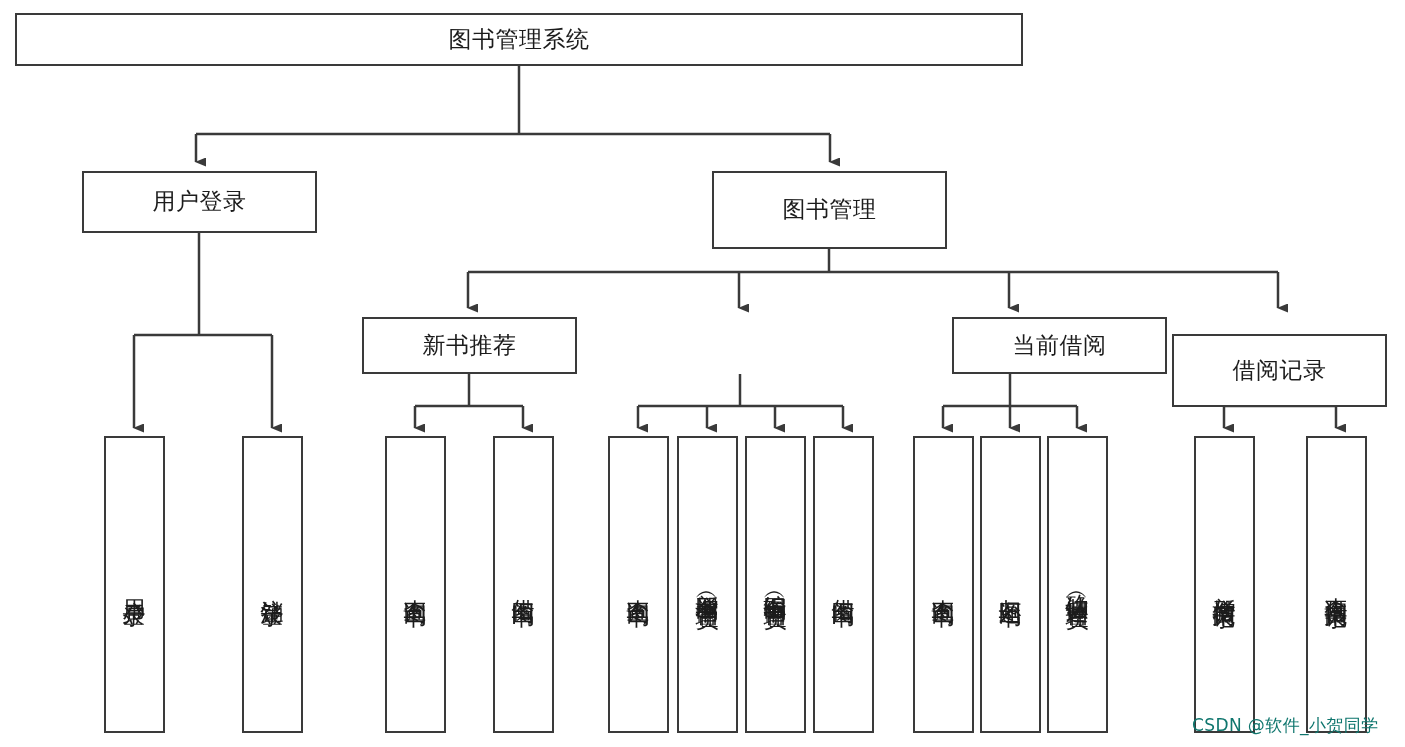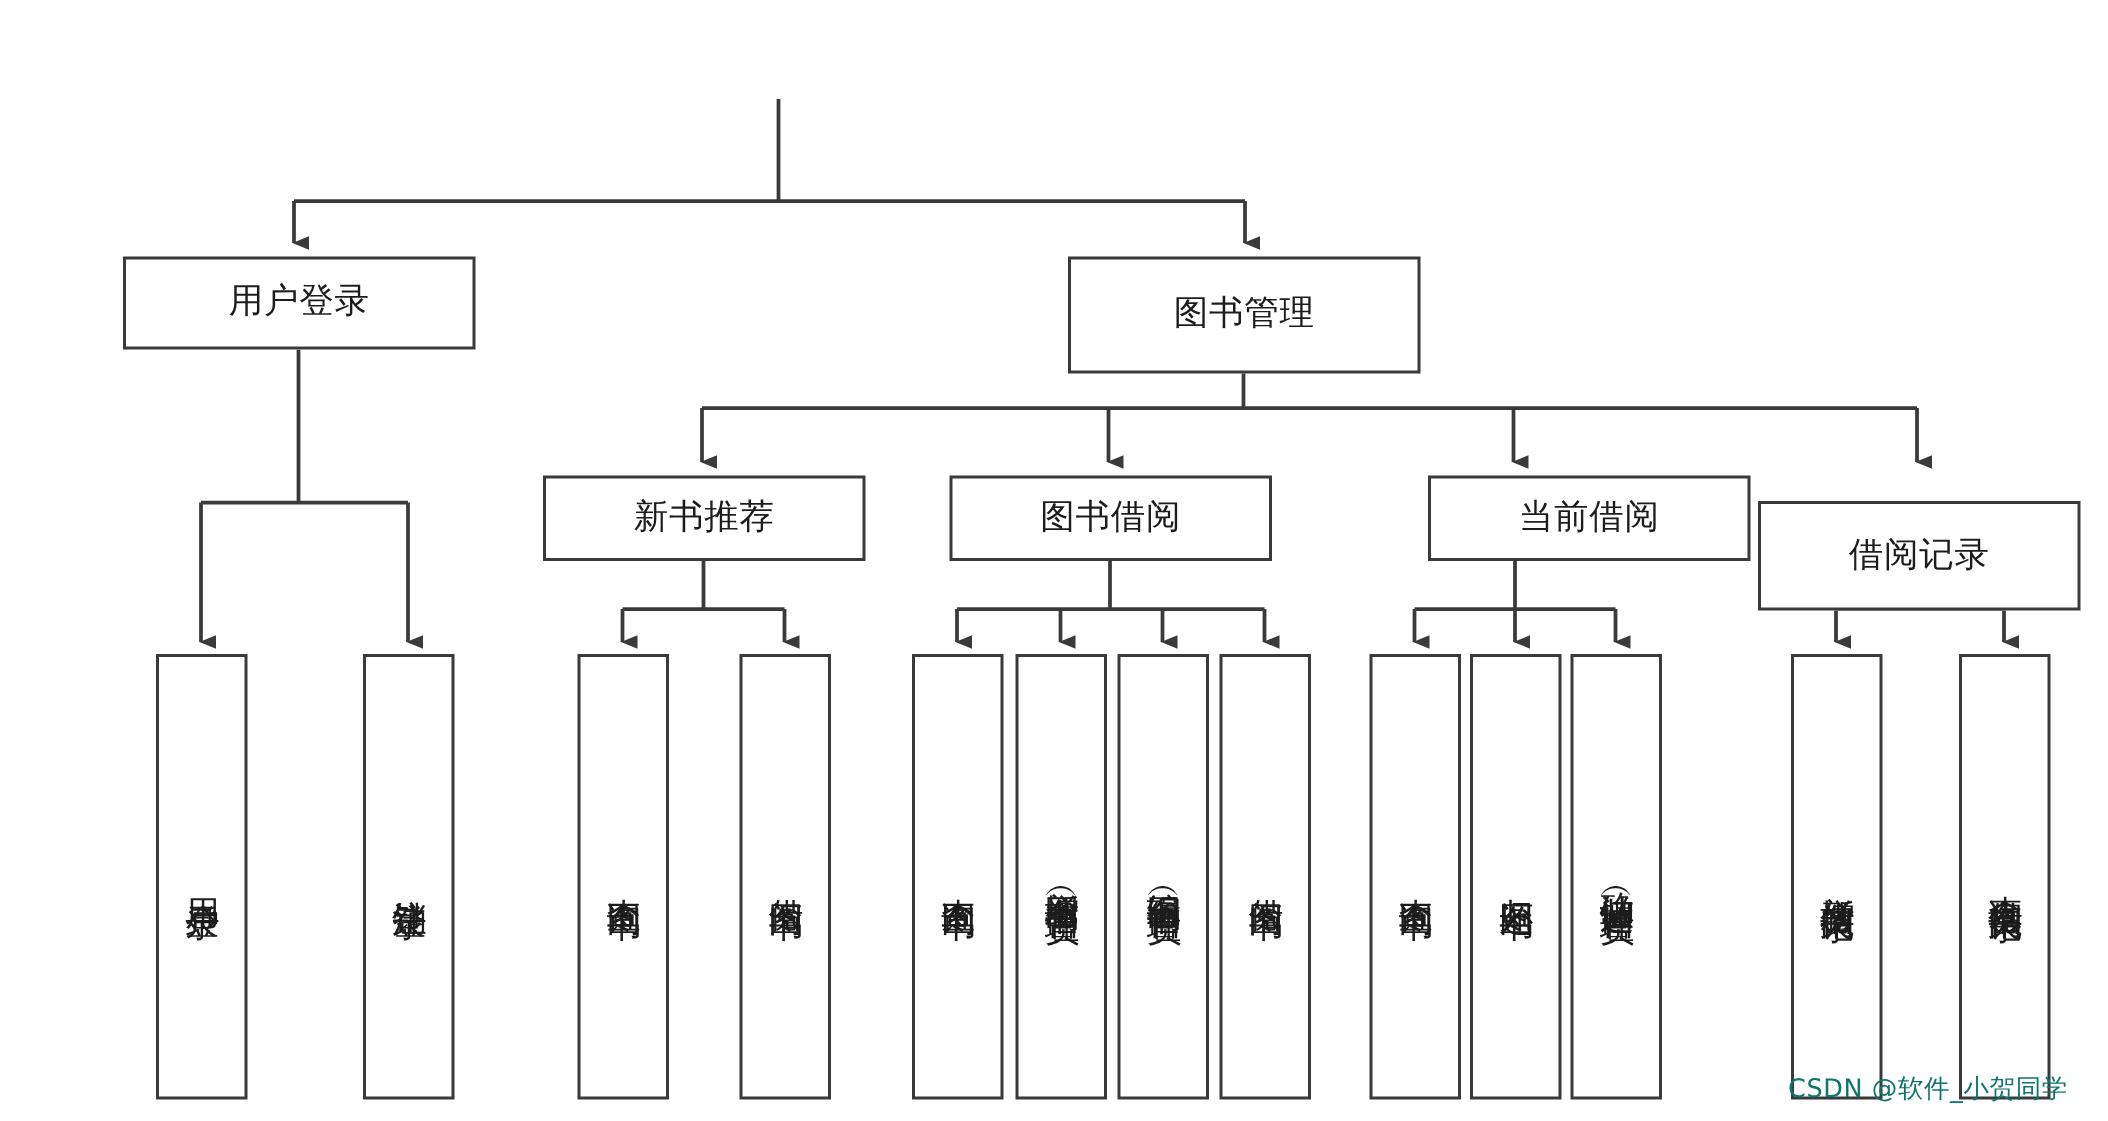--- a/index.html
+++ b/index.html
@@ -113,36 +113,36 @@
       <path d="M 1010,406 L 1010,428" marker-end="url(#arrowhead)"></path>
       <path d="M 1077,406 L 1077,428" marker-end="url(#arrowhead)"></path>
 
       <path d="M 1279,374 L 1279,406"></path>
       <path d="M 1224,406 L 1336,406"></path>
       <path d="M 1224,406 L 1224,428" marker-end="url(#arrowhead)"></path>
       <path d="M 1336,406 L 1336,428" marker-end="url(#arrowhead)"></path>
     </g>
   </svg>
 
+  <div class="node-box" style="left:15px; top:13px; width:1008px; height:53px;">
+    <span class="node-label-h">图书管理系统</span>
+  </div>
 
   <div class="node-box" style="left:82px; top:171px; width:235px; height:62px;">
     <span class="node-label-h">用户登录</span>
   </div>
 
   <div class="node-box" style="left:712px; top:171px; width:235px; height:78px;">
     <span class="node-label-h">图书管理</span>
   </div>
 
   <div class="node-box" style="left:362px; top:317px; width:215px; height:57px;text-align:center;">
     <span class="node-label-h">新书推荐</span>
   </div>
 
-  <div class="node-box" style="left:633px; top:317px; width:215px; height:57px;">
-    <span class="node-label-h">图书借阅</span>
-  </div>
 
   <div class="node-box" style="left:952px; top:317px; width:215px; height:57px;">
     <span class="node-label-h">当前借阅</span>
   </div>
 
   <div class="node-box" style="left:1172px; top:334px; width:215px; height:73px;">
     <span class="node-label-h">借阅记录</span>
   </div>
 
   <div class="node-box" style="left:104px; top:436px; width:61px; height:297px;">

